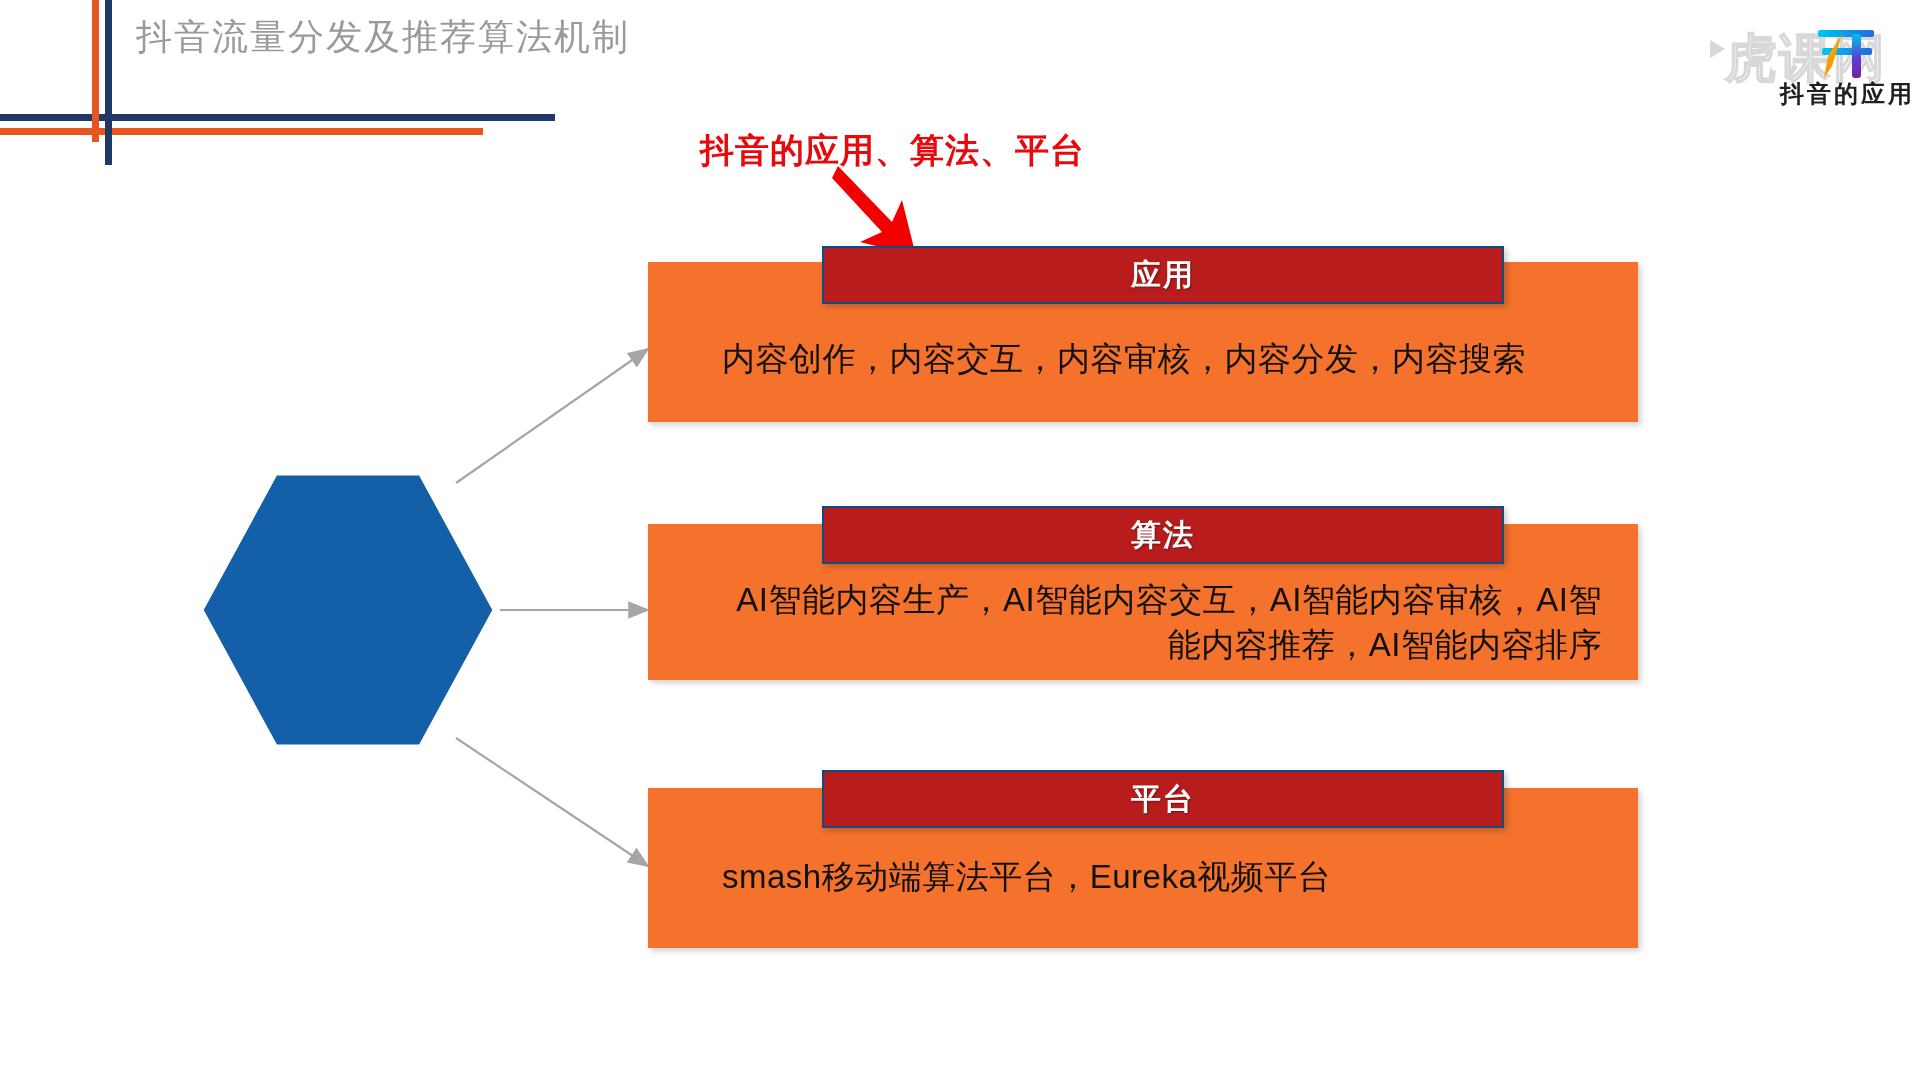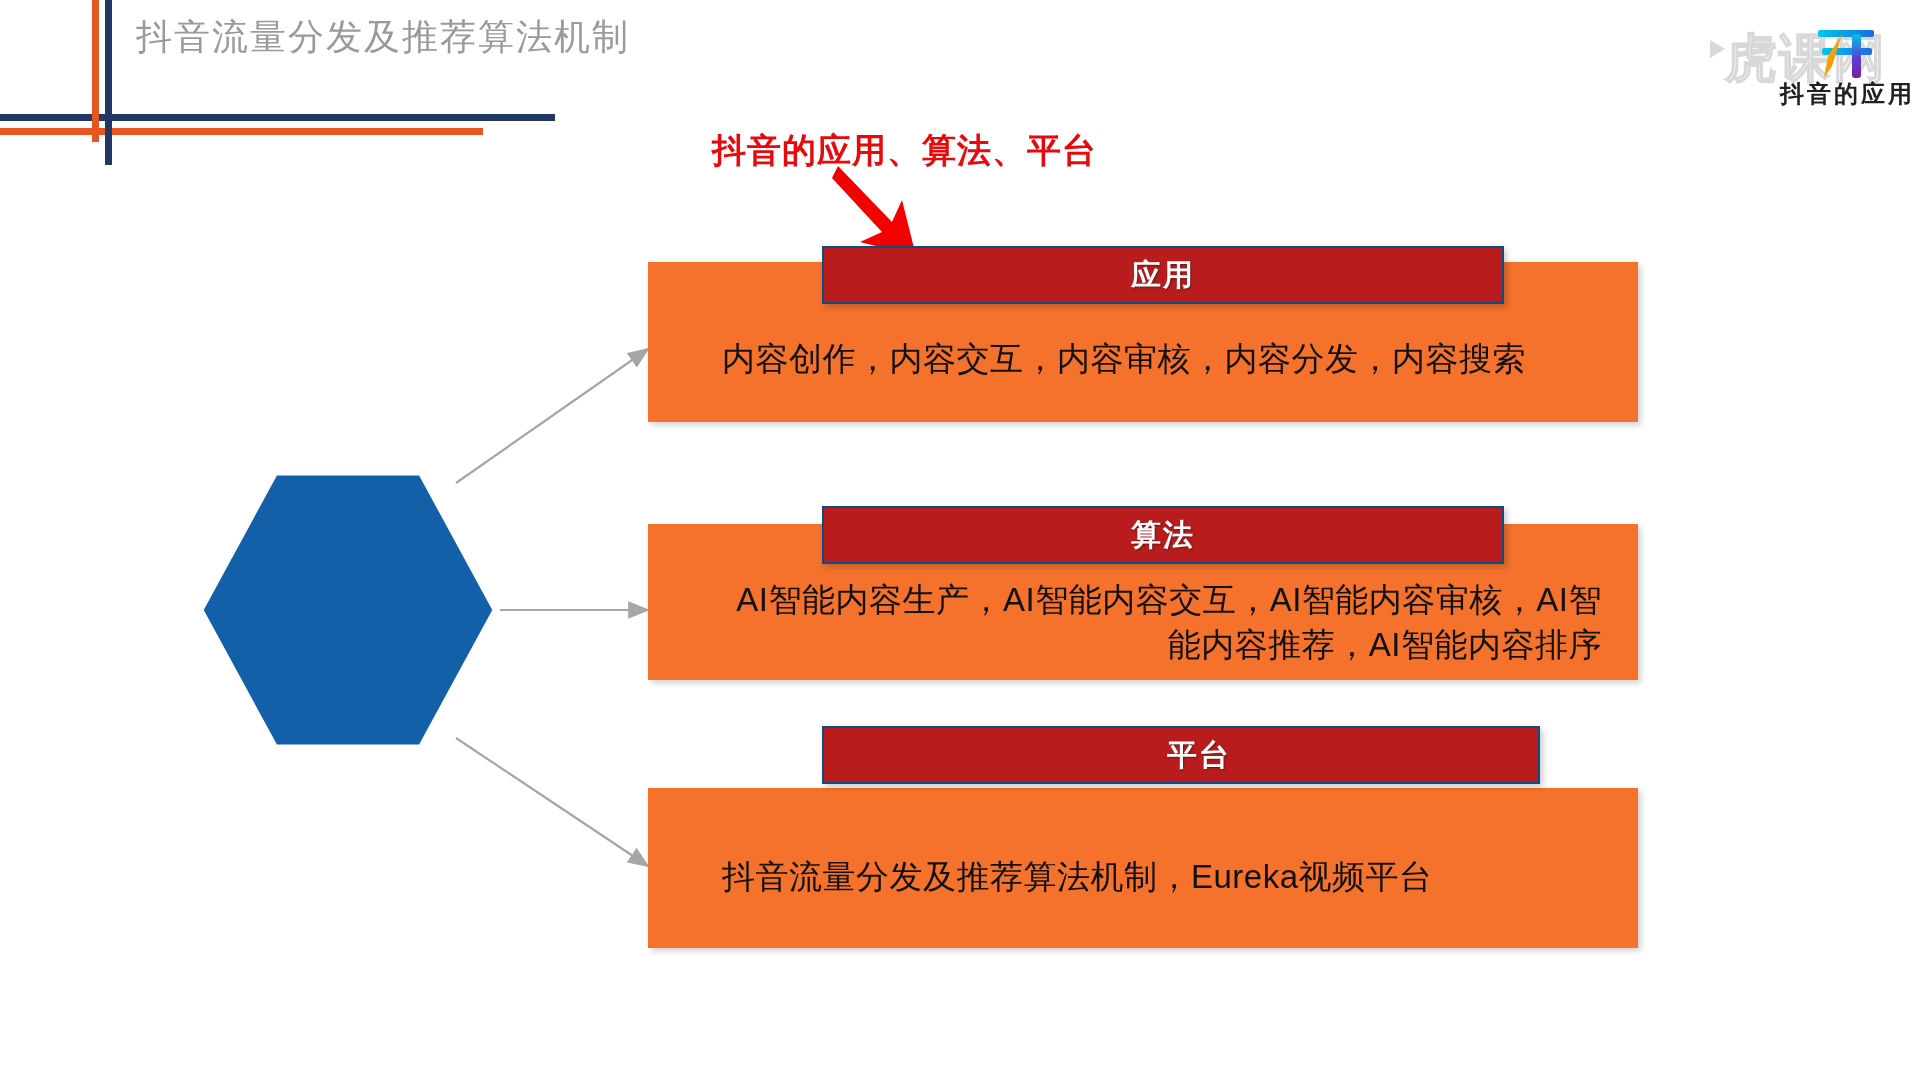--- a/index.html
+++ b/index.html
@@ -93,21 +93,20 @@
 
   
   .annot-text {
     position: absolute;
     left: 700px; top: 128px;
     font-size: 34px;
     font-weight: bold;
     color: #E8090D;
     letter-spacing: 1px;
     white-space: nowrap;
-    margin-left: 12px;
   }
   .annot-arrow {
     position: absolute;
     left: 830px; top: 160px;
     width: 110px; height: 110px;
   }
 
   
   .hexagon {
     position: absolute;
@@ -167,21 +166,21 @@
   #row1-head { left: 822px; top: 246px; width: 678px; height: 54px; }
   #row1-text { left: 722px; top: 337px; width: 900px; }
 
   
   #row2-body { left: 648px; top: 524px; width: 990px; height: 156px; }
   #row2-head { left: 822px; top: 506px; width: 678px; height: 54px; }
   #row2-text { left: 722px; top: 578px; width: 880px; text-align: right; }
 
   
   #row3-body { left: 648px; top: 788px; width: 990px; height: 160px; }
-  #row3-head { left: 822px; top: 726px; width: 678px; height: 54px; padding-left: 36px; }
+  #row3-head { left: 822px; top: 770px; width: 678px; height: 54px; }
   #row3-text { left: 722px; top: 855px; width: 900px; }
 </style>
 </head>
 <body>
 
 <div class="deco-h-blue"></div>
 <div class="deco-h-orange"></div>
 <div class="deco-v-orange"></div>
 <div class="deco-v-blue"></div>
 
@@ -239,13 +238,13 @@
 <div class="row-body" id="row1-body"></div>
 <div class="row-head" id="row1-head">应用</div>
 <div class="row-text" id="row1-text">内容创作，内容交互，内容审核，内容分发，内容搜索</div>
 
 <div class="row-body" id="row2-body"></div>
 <div class="row-head" id="row2-head">算法</div>
 <div class="row-text" id="row2-text">AI智能内容生产，AI智能内容交互，AI智能内容审核，AI智能内容推荐，AI智能内容排序</div>
 
 <div class="row-body" id="row3-body"></div>
 <div class="row-head" id="row3-head">平台</div>
-<div class="row-text" id="row3-text">抖音流量分发及推荐算法机制，Eureka视频平台</div>
+<div class="row-text" id="row3-text">smash移动端算法平台，Eureka视频平台</div>
 
 </body></html>

